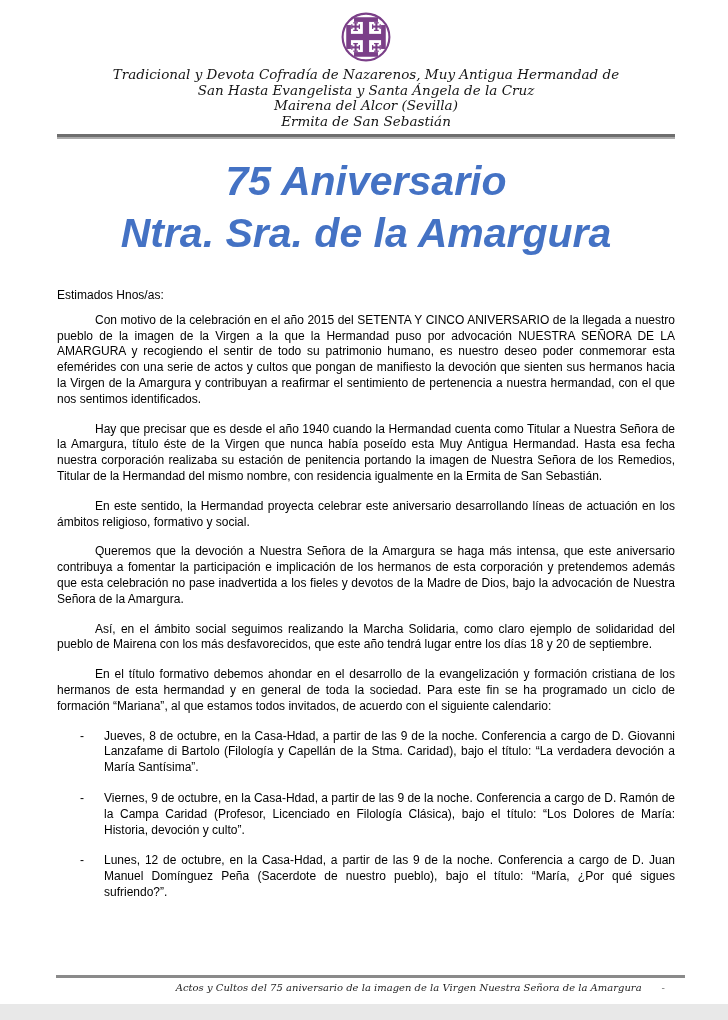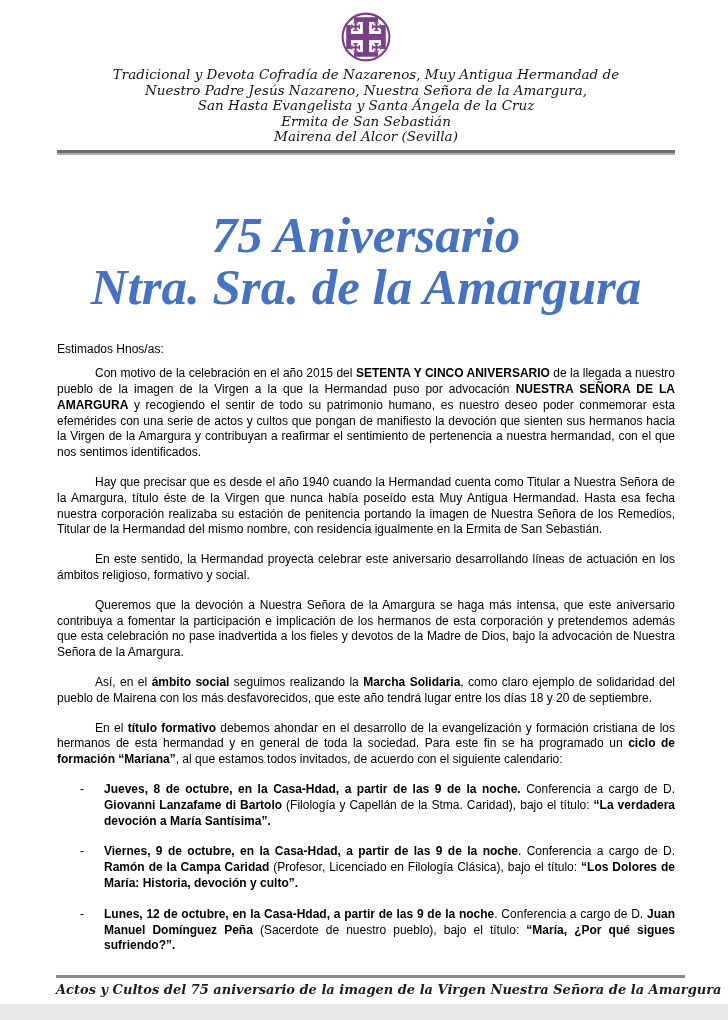--- a/index.html
+++ b/index.html
@@ -24,57 +24,56 @@
     line-height:15.5px;
     color:#141414;
   }
   .rule{
     margin-top:5px;
     height:5px;
     background:linear-gradient(to bottom,#6e6e6e 0 55%,#ababab 55% 100%);
   }
   
   .title{
-    margin-top:54px;
+    margin-top:16px;
     text-align:center;
-    font-family:Liberation Serif, serif;
+    font-family:Liberation Sans, sans-serif;
     font-weight:bold;
     font-style:italic;
-    font-size:51px;
+    font-size:41px;
     line-height:52px;
     color:#4472c4;
   }
   
   .body{
     margin-top:29px;
     font-size:12px;
     line-height:15.8px;
     text-align:justify;
   }
   .salutation{margin-bottom:9px;text-align:left;}
   .para{text-indent:38px;margin-bottom:14px;}
-  .para b,.list-text b{font-weight:bold;}
+  .para b,.list-text b{font-weight:normal;}
   .list-item{display:flex;margin:0 0 15px 23px;}
   .bullet{flex:0 0 24px;text-align:left;}
   .list-text{flex:1;text-align:justify;}
   
   .footer{position:absolute;left:56px;right:43px;top:975px;}
   .footer-rule{
     height:3px;margin-top:0;
     background:#8a8a8a;
   }
   .footer-text{
     margin-top:4px;
     text-align:right;
     font-family:"DejaVu Serif",serif;
     font-style:italic;
-    font-size:13px;
+    font-size:10px;
     color:#1d1d1d;
     white-space:nowrap;
-    font-weight:bold;
   }
   .footer-text .sep{margin:0 20px;}
 </style>
 </head>
 <body>
 
 <div class="page">
   <div class="content">
 
     <div class="logo-wrap">
@@ -118,24 +117,23 @@
               <rect x="-4.5" y="6.1" width="9" height="2.4" fill="#7b3f88"></rect>
             <rect x="-8.5" y="-4.5" width="2.4" height="9" fill="#7b3f88"></rect>
               <rect x="6.1" y="-4.5" width="2.4" height="9" fill="#7b3f88"></rect>
           </g>
         </g>
       </svg>
     </div>
 
     <div class="header-lines" id="header-lines">
         <div>Tradicional y Devota Cofradía de Nazarenos, Muy Antigua Hermandad de</div>
-        <div>Nuestro Padre Jesús Nazareno, Nuestra Señora de la Amargura,</div>
         <div>San Hasta Evangelista y Santa Ángela de la Cruz</div>
+        <div>Mairena del Alcor (Sevilla)</div>
         <div>Ermita de San Sebastián</div>
-        <div>Mairena del Alcor (Sevilla)</div>
       </div>
 
     <div class="rule"></div>
 
     <div class="title" style="color: rgb(68, 114, 196);">
       <div>75 Aniversario</div>
       <div>Ntra. Sra. de la Amargura</div>
     </div>
 
     <div class="body">

